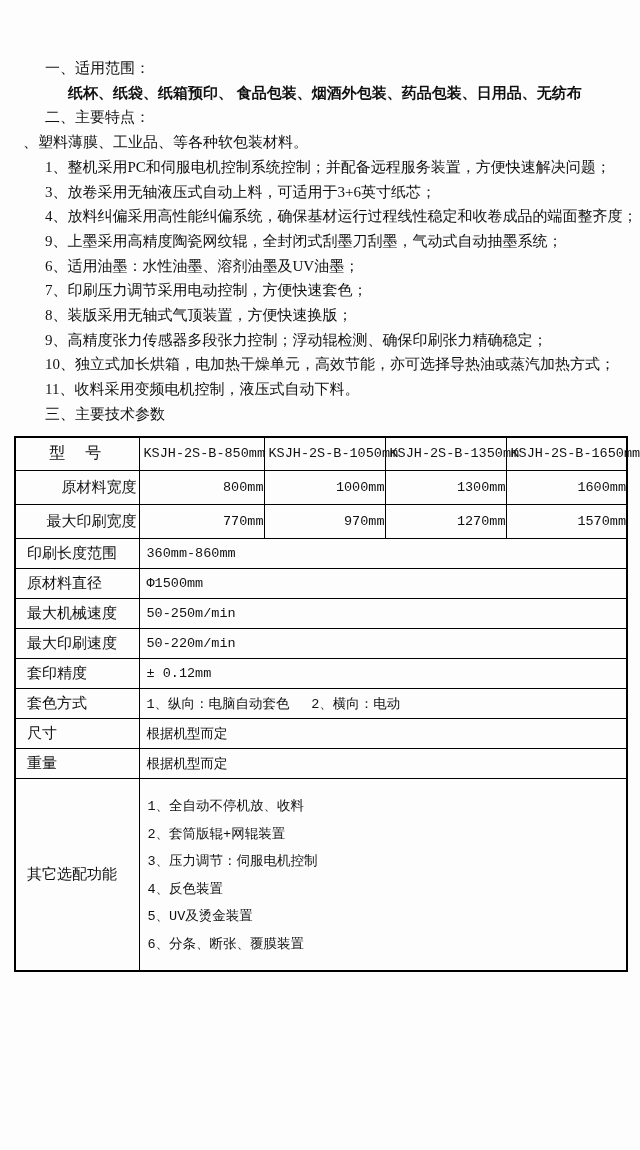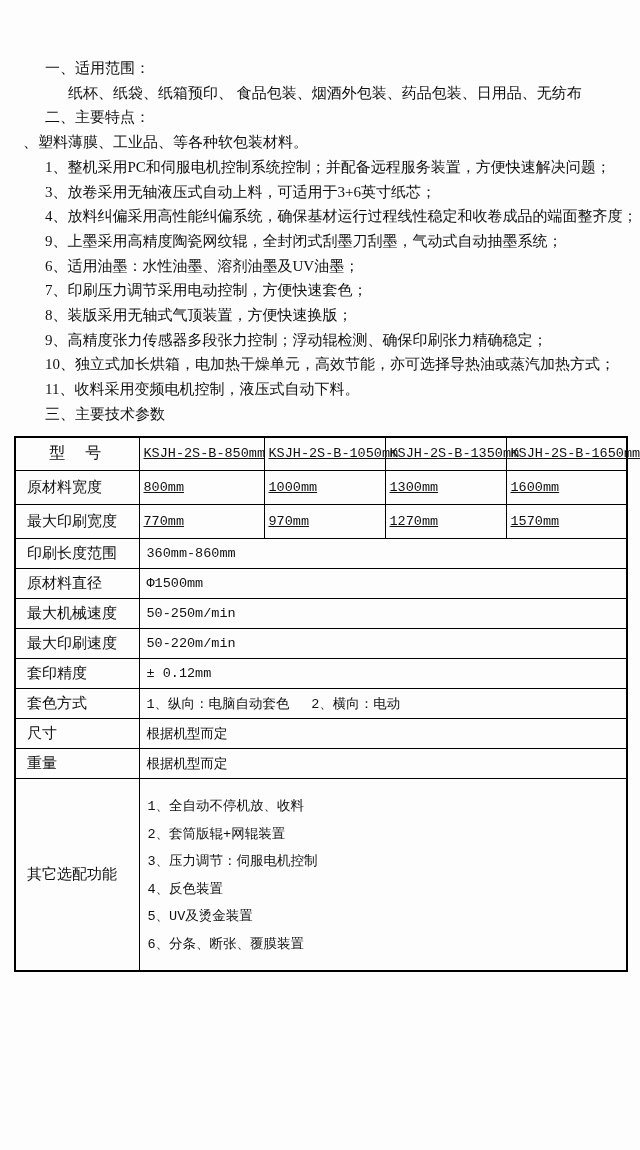--- a/index.html
+++ b/index.html
@@ -17,21 +17,21 @@
     width: 640px;
     height: 1150px;
     padding-top: 56px;
   }
   .para {
     font-size: 15px;
     line-height: 24.7px;
     margin: 0 0 0 45px;
     white-space: nowrap;
   }
-  .para.indent-body { margin-left: 68px; }
+  .para.indent-body { margin-left: 68px; font-weight: bold; }
   .para.hang-body   { margin-left: 23px; }
 
   table.spec {
     border-collapse: collapse;
     table-layout: fixed;
     width: 612px;
     margin: 9px 0 8px 14px;
     border: 2px solid #000;
   }
   table.spec td {
@@ -53,24 +53,23 @@
   td.value-cell {
     font-family: "Liberation Mono", "DejaVu Sans Mono", monospace;
     font-size: 13.5px;
     padding: 2px 0 2px 7px;
     white-space: pre-wrap;
   }
   td.model-cell {
     white-space: nowrap;
     overflow: visible;
     padding-left: 4px;
-    text-decoration: underline;
   }
   tr.h-header td { height: 34px; }
-  tr.h-model  td { height: 34px; }
+  tr.h-model  td { height: 34px; text-align: right; }
   tr.h-span   td { height: 30px; }
   td.options-cell { padding: 14px 0 12px 0; }
   .option-item {
     font-family: "Liberation Mono", "DejaVu Sans Mono", monospace;
     font-size: 13.5px;
     line-height: 27.5px;
     margin-left: 8px;
     white-space: nowrap;
   }
 </style>

